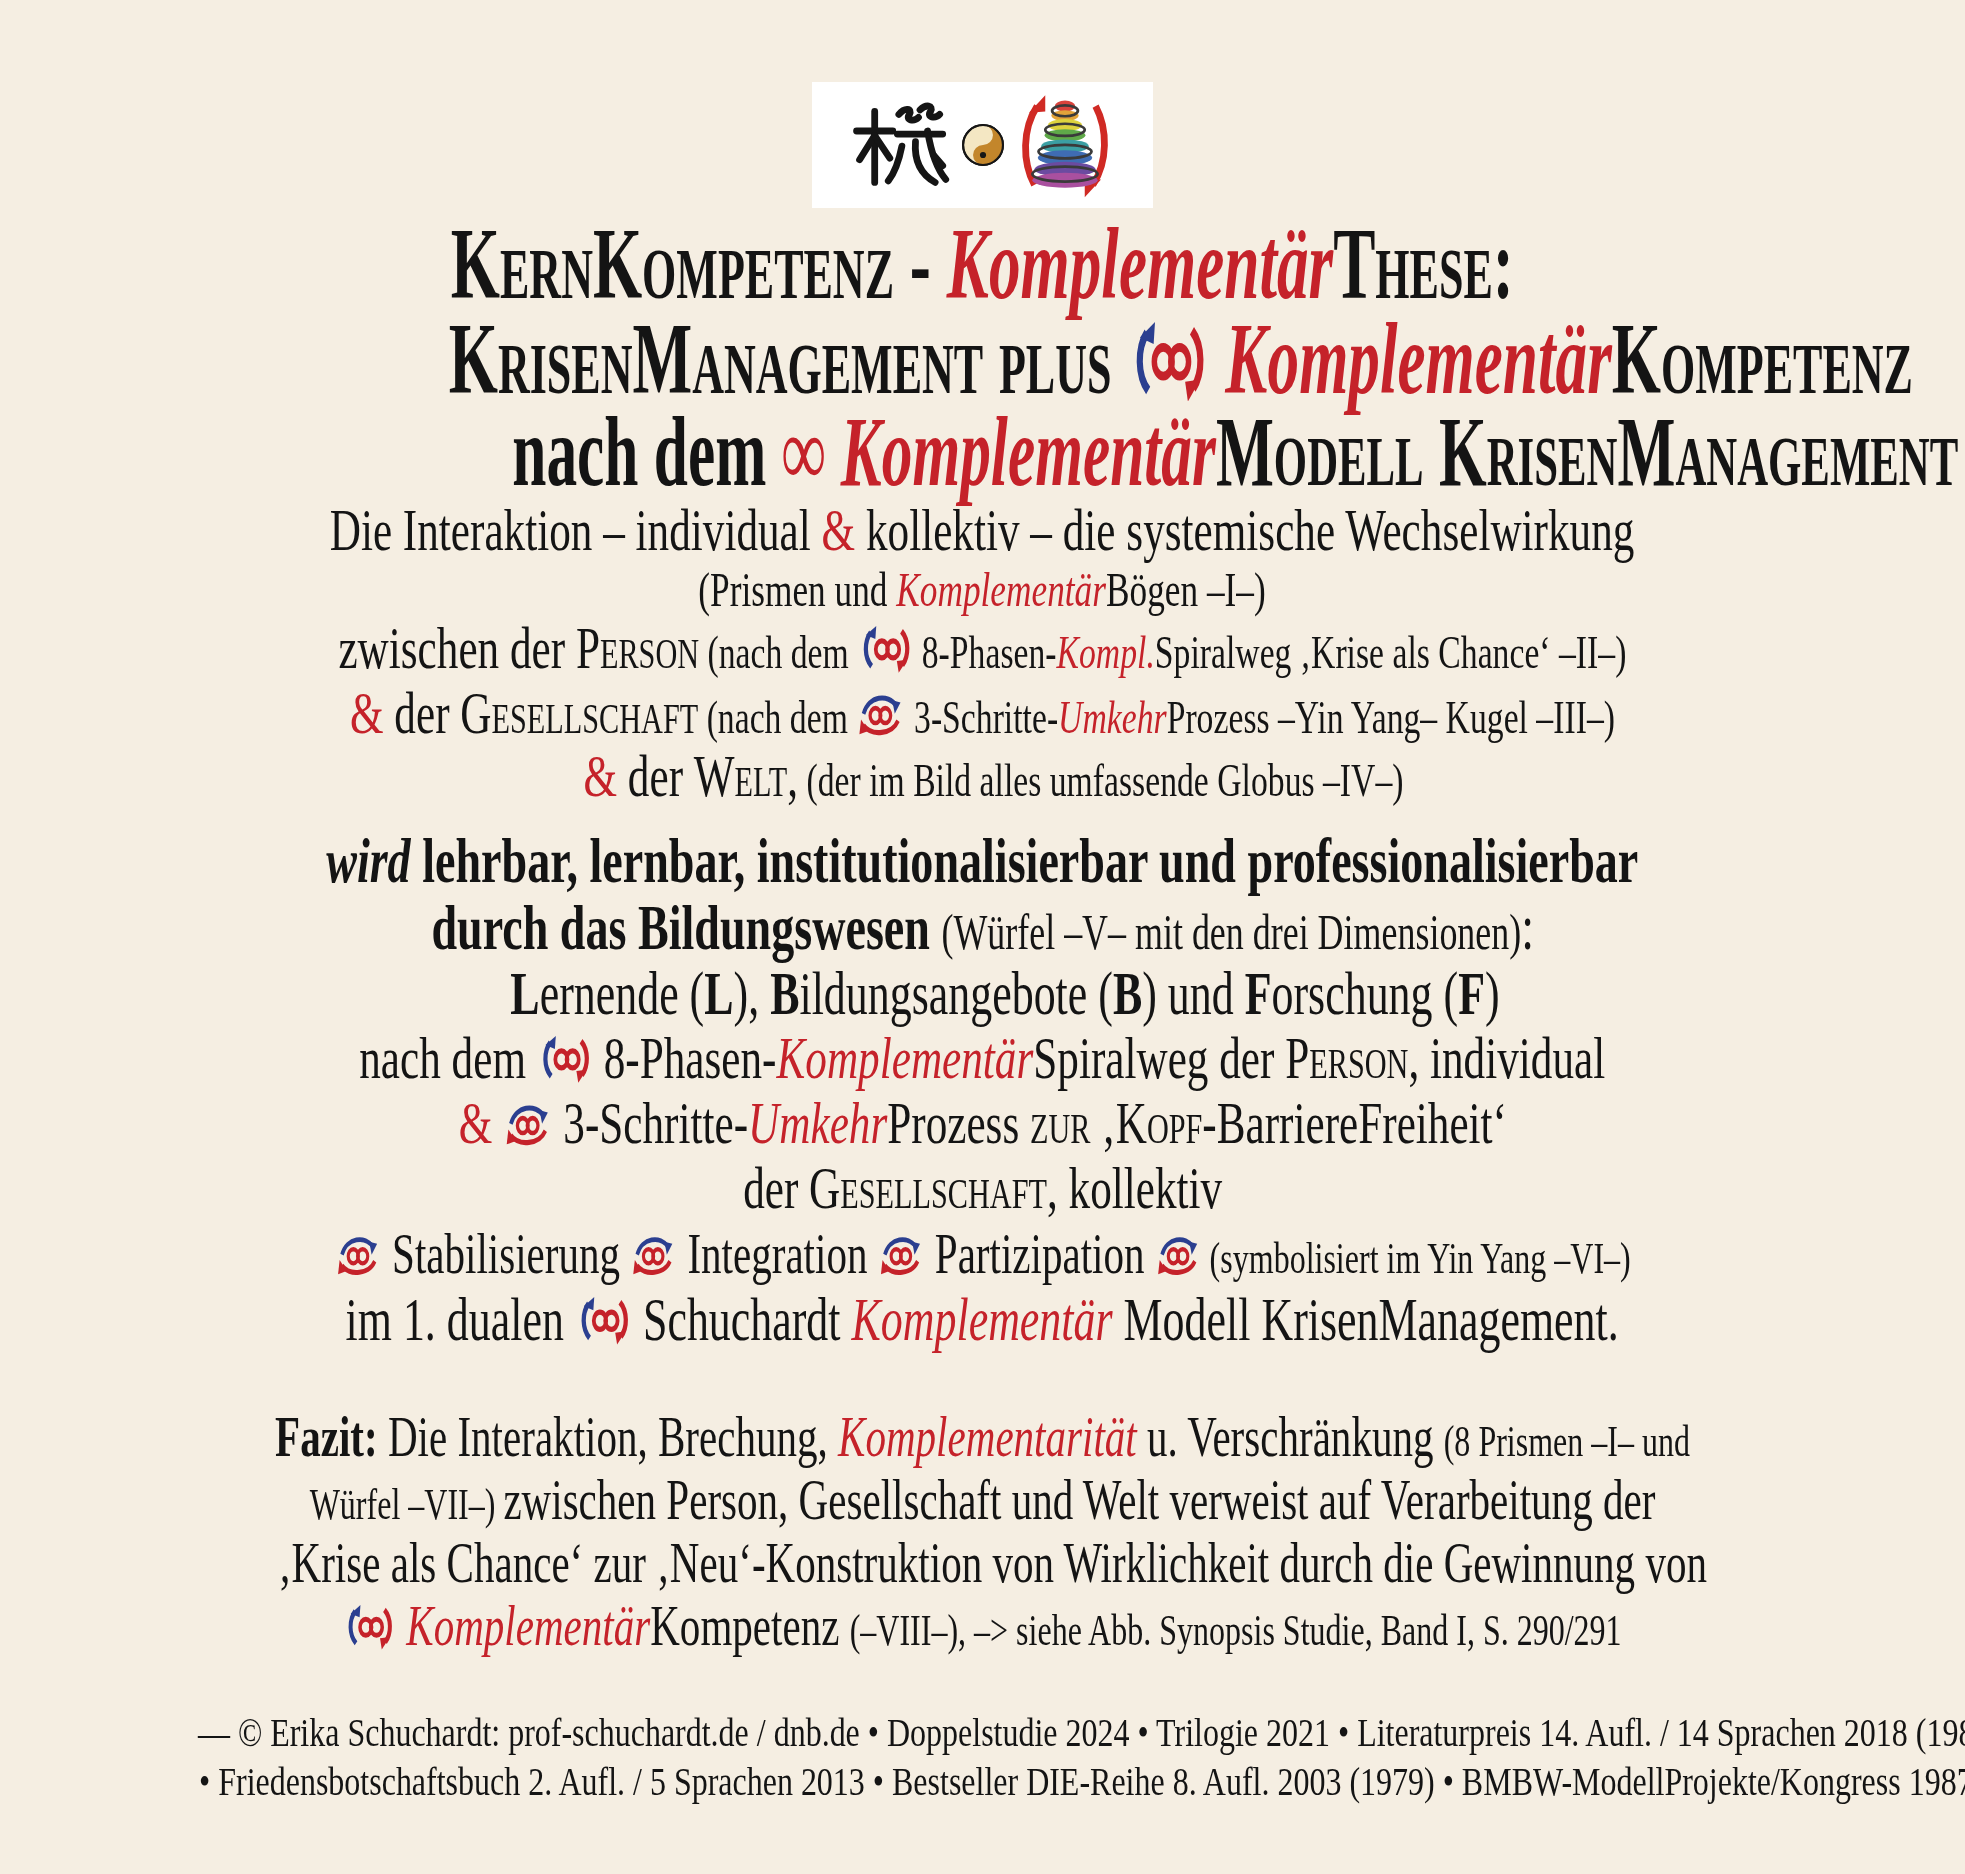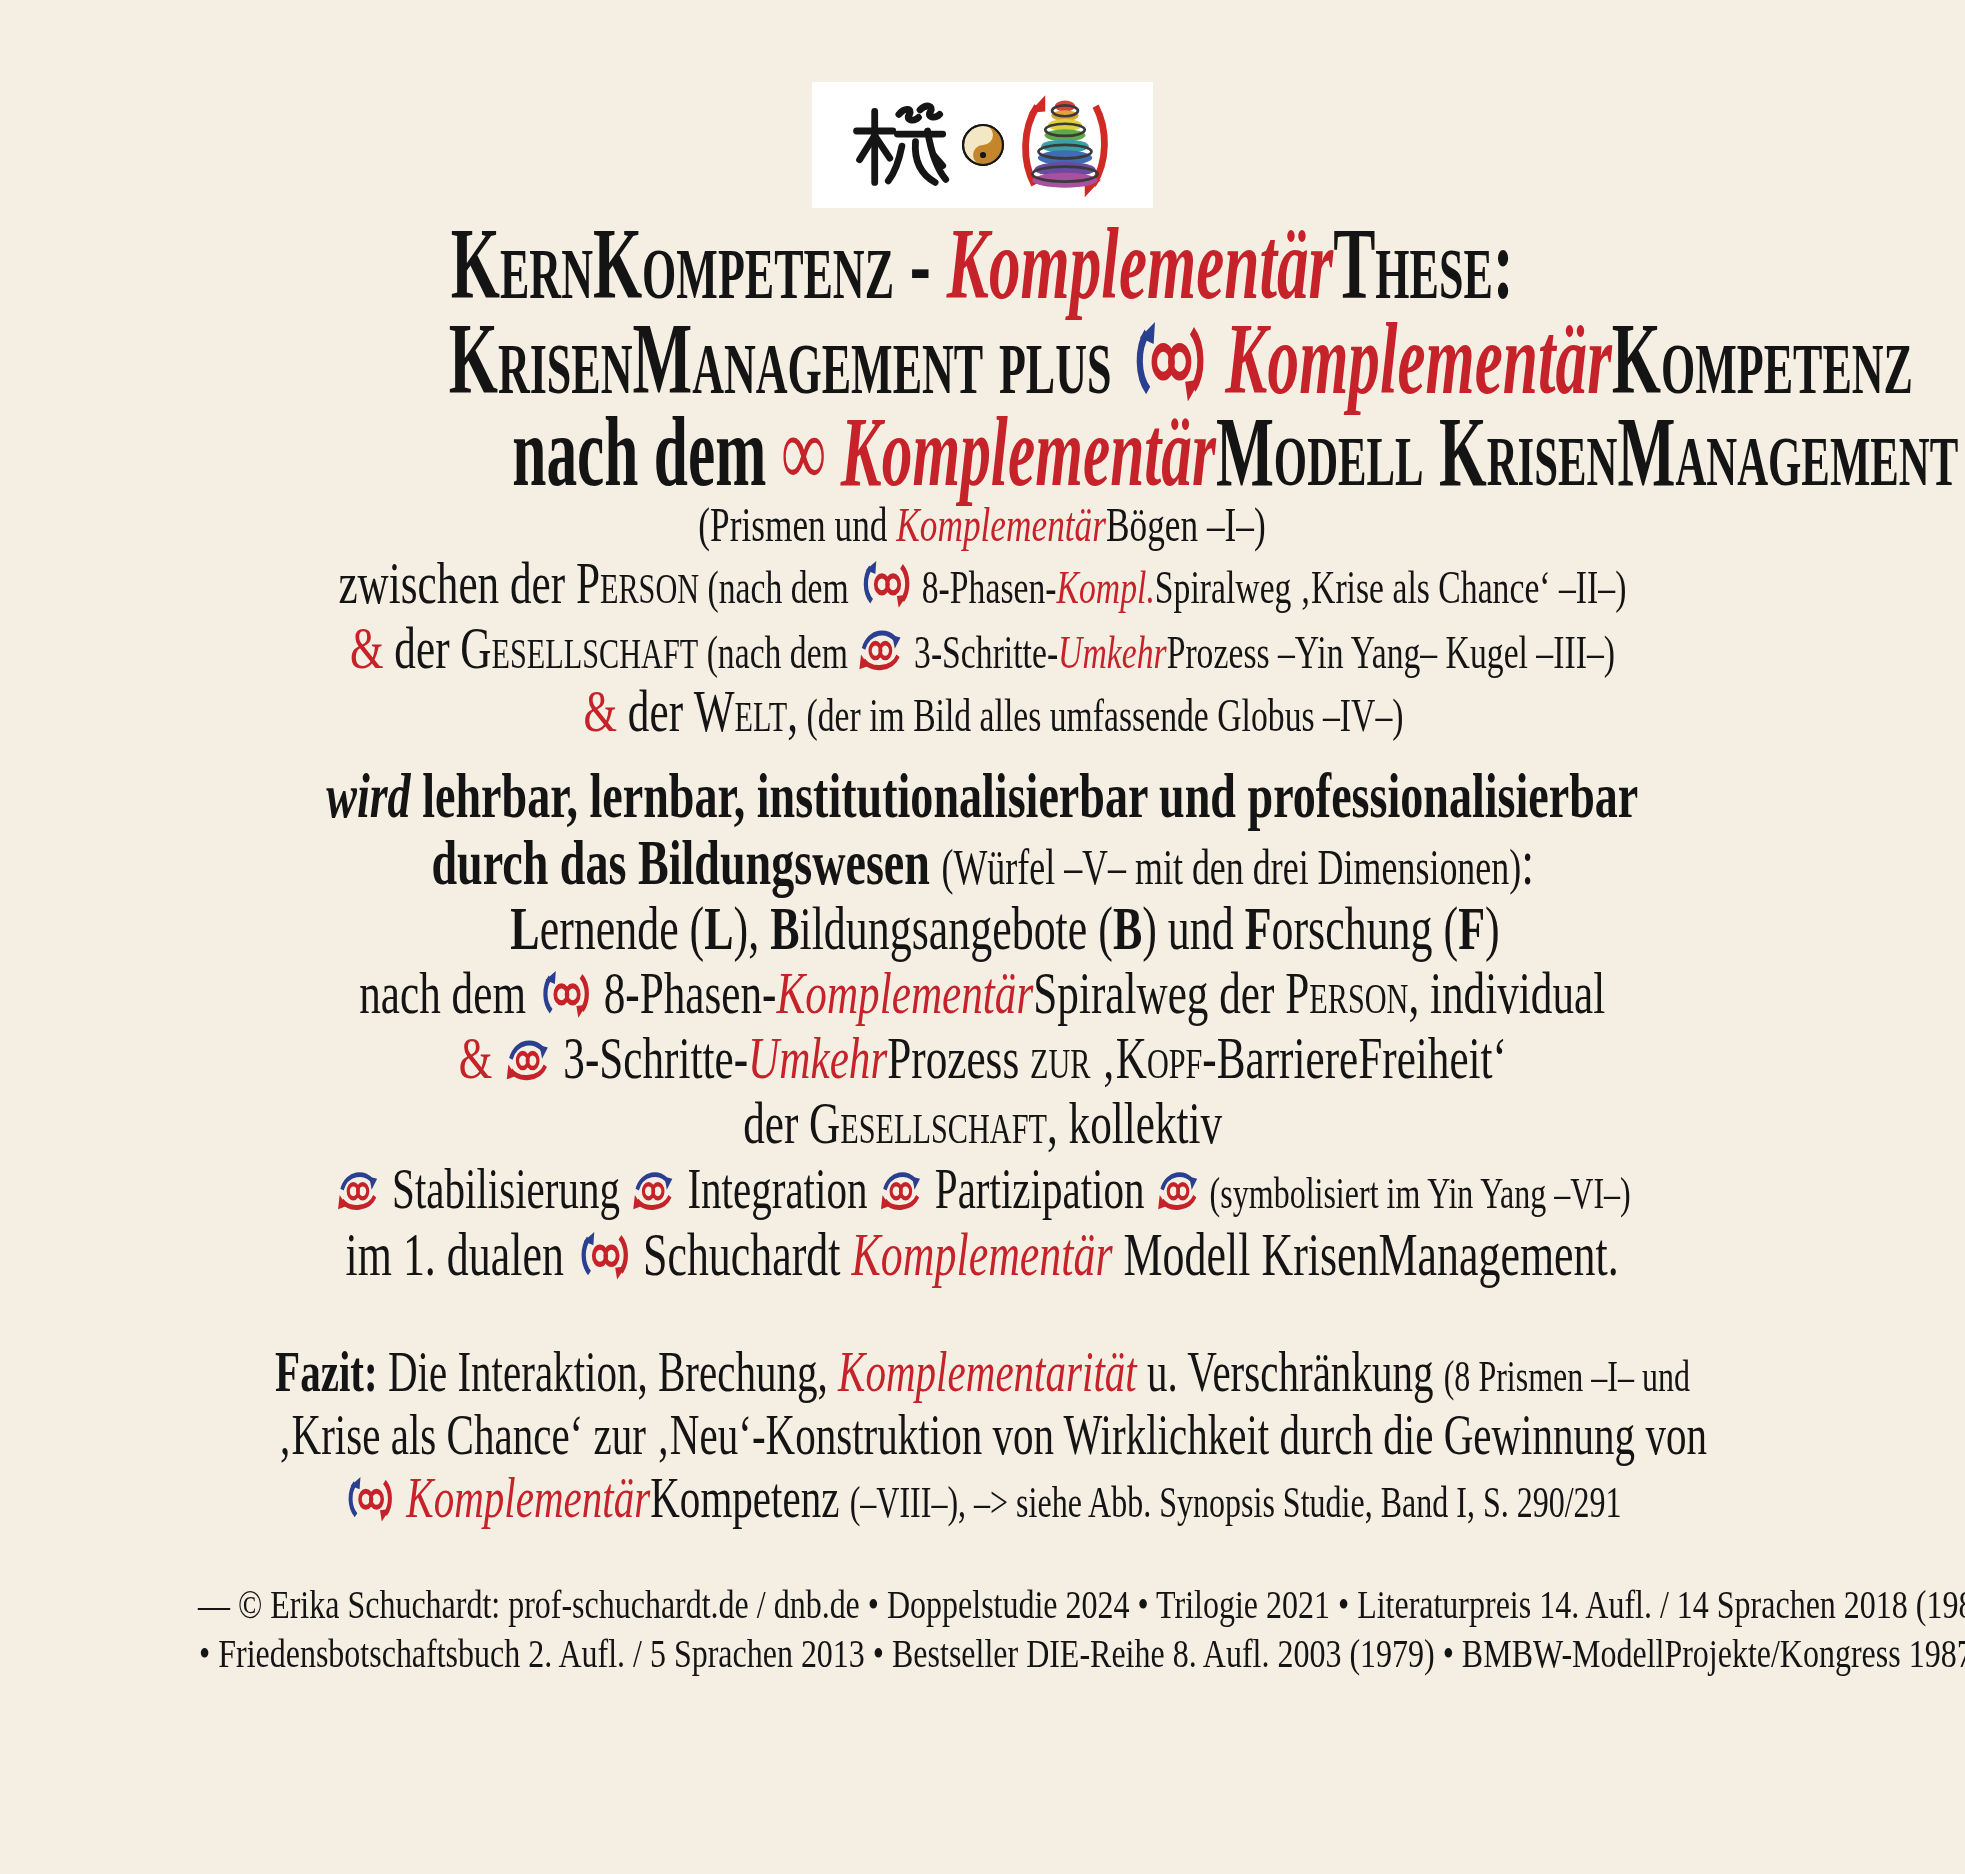--- a/index.html
+++ b/index.html
@@ -94,20 +94,21 @@
               <path d="M30 62 C14 48 14 24 28 10" stroke="#2b3f90" stroke-width="9" fill="none"></path>
               <polygon points="18,14 40,0 38,20" fill="#2b3f90"></polygon>
               <circle cx="52" cy="36" r="13" stroke="#c5222a" stroke-width="8" fill="none"></circle>
               <circle cx="76" cy="36" r="13" stroke="#c5222a" stroke-width="8" fill="none"></circle>
               <path d="M94 8 C110 22 110 46 96 60" stroke="#c5222a" stroke-width="9" fill="none"></path>
               <polygon points="84,54 106,52 88,72" fill="#c5222a"></polygon>
             </svg></span><span class="sc"> </span><span class="red it">Komplementär</span><span class="sc">Kompetenz</span></span></div>
       <div class="line t3"><span class="ln"><span class="">nach dem </span><span class="red">∞ </span><span class="red it">Komplementär</span><span class="sc">Modell KrisenManagement SKmKm</span></span></div>
     </div>
   <div>
+      <div class="line b-lg"><span class="ln"><span class="">Die Interaktion – individual </span><span class="red">&amp;</span><span class=""> kollektiv – die systemische Wechselwirkung</span></span></div>
       <div class="line b-sm"><span class="ln"><span class="">(Prismen und </span><span class="red it">Komplementär</span><span class="">Bögen –I–)</span></span></div>
       <div class="line b-lg"><span class="ln"><span class="">zwischen der </span><span class="sc">Person</span><span class="sm"> (nach dem </span><span class="icon"><svg viewBox="0 0 120 72" xmlns="http://www.w3.org/2000/svg">
               <path d="M30 62 C14 48 14 24 28 10" stroke="#2b3f90" stroke-width="9" fill="none"></path>
               <polygon points="18,14 40,0 38,20" fill="#2b3f90"></polygon>
               <circle cx="52" cy="36" r="13" stroke="#c5222a" stroke-width="8" fill="none"></circle>
               <circle cx="76" cy="36" r="13" stroke="#c5222a" stroke-width="8" fill="none"></circle>
               <path d="M94 8 C110 22 110 46 96 60" stroke="#c5222a" stroke-width="9" fill="none"></path>
               <polygon points="84,54 106,52 88,72" fill="#c5222a"></polygon>
             </svg></span><span class="sm"> 8-Phasen-</span><span class="sm red it">Kompl.</span><span class="sm">Spiralweg ‚Krise als Chance‘ –II–)</span></span></div>
       <div class="line b-lg"><span class="ln"><span class="red">&amp;</span><span class=""> der </span><span class="sc">Gesellschaft</span><span class="sm"> (nach dem </span><span class="icon"><svg viewBox="0 0 120 82" xmlns="http://www.w3.org/2000/svg">
@@ -172,20 +173,21 @@
               <path d="M30 62 C14 48 14 24 28 10" stroke="#2b3f90" stroke-width="9" fill="none"></path>
               <polygon points="18,14 40,0 38,20" fill="#2b3f90"></polygon>
               <circle cx="52" cy="36" r="13" stroke="#c5222a" stroke-width="8" fill="none"></circle>
               <circle cx="76" cy="36" r="13" stroke="#c5222a" stroke-width="8" fill="none"></circle>
               <path d="M94 8 C110 22 110 46 96 60" stroke="#c5222a" stroke-width="9" fill="none"></path>
               <polygon points="84,54 106,52 88,72" fill="#c5222a"></polygon>
             </svg></span><span class=""> Schuchardt </span><span class="red it">Komplementär</span><span class=""> Modell KrisenManagement.</span></span></div>
     </div>
   <div>
       <div class="line fz mt75"><span class="ln"><span class="bd">Fazit:</span><span class=""> Die Interaktion, Brechung, </span><span class="red it">Komplementarität</span><span class=""> u. Verschränkung </span><span class="sm">(8 Prismen –I– und</span></span></div>
+      <div class="line fz"><span class="ln"><span class="sm">Würfel –VII–) </span><span class="">zwischen Person, Gesellschaft und Welt verweist auf Verarbeitung der</span></span></div>
       <div class="line fz"><span class="ln"><span class="">‚Krise als Chance‘ zur ‚Neu‘-Konstruktion von Wirklichkeit durch die Gewinnung von</span></span></div>
       <div class="line fz"><span class="ln"><span class="icon"><svg viewBox="0 0 120 72" xmlns="http://www.w3.org/2000/svg">
               <path d="M30 62 C14 48 14 24 28 10" stroke="#2b3f90" stroke-width="9" fill="none"></path>
               <polygon points="18,14 40,0 38,20" fill="#2b3f90"></polygon>
               <circle cx="52" cy="36" r="13" stroke="#c5222a" stroke-width="8" fill="none"></circle>
               <circle cx="76" cy="36" r="13" stroke="#c5222a" stroke-width="8" fill="none"></circle>
               <path d="M94 8 C110 22 110 46 96 60" stroke="#c5222a" stroke-width="9" fill="none"></path>
               <polygon points="84,54 106,52 88,72" fill="#c5222a"></polygon>
             </svg></span><span class=""> </span><span class="red it">Komplementär</span><span class="">Kompetenz </span><span class="sm">(–VIII–), –&gt; siehe Abb. Synopsis Studie, Band I, S. 290/291</span></span></div>
     </div>

